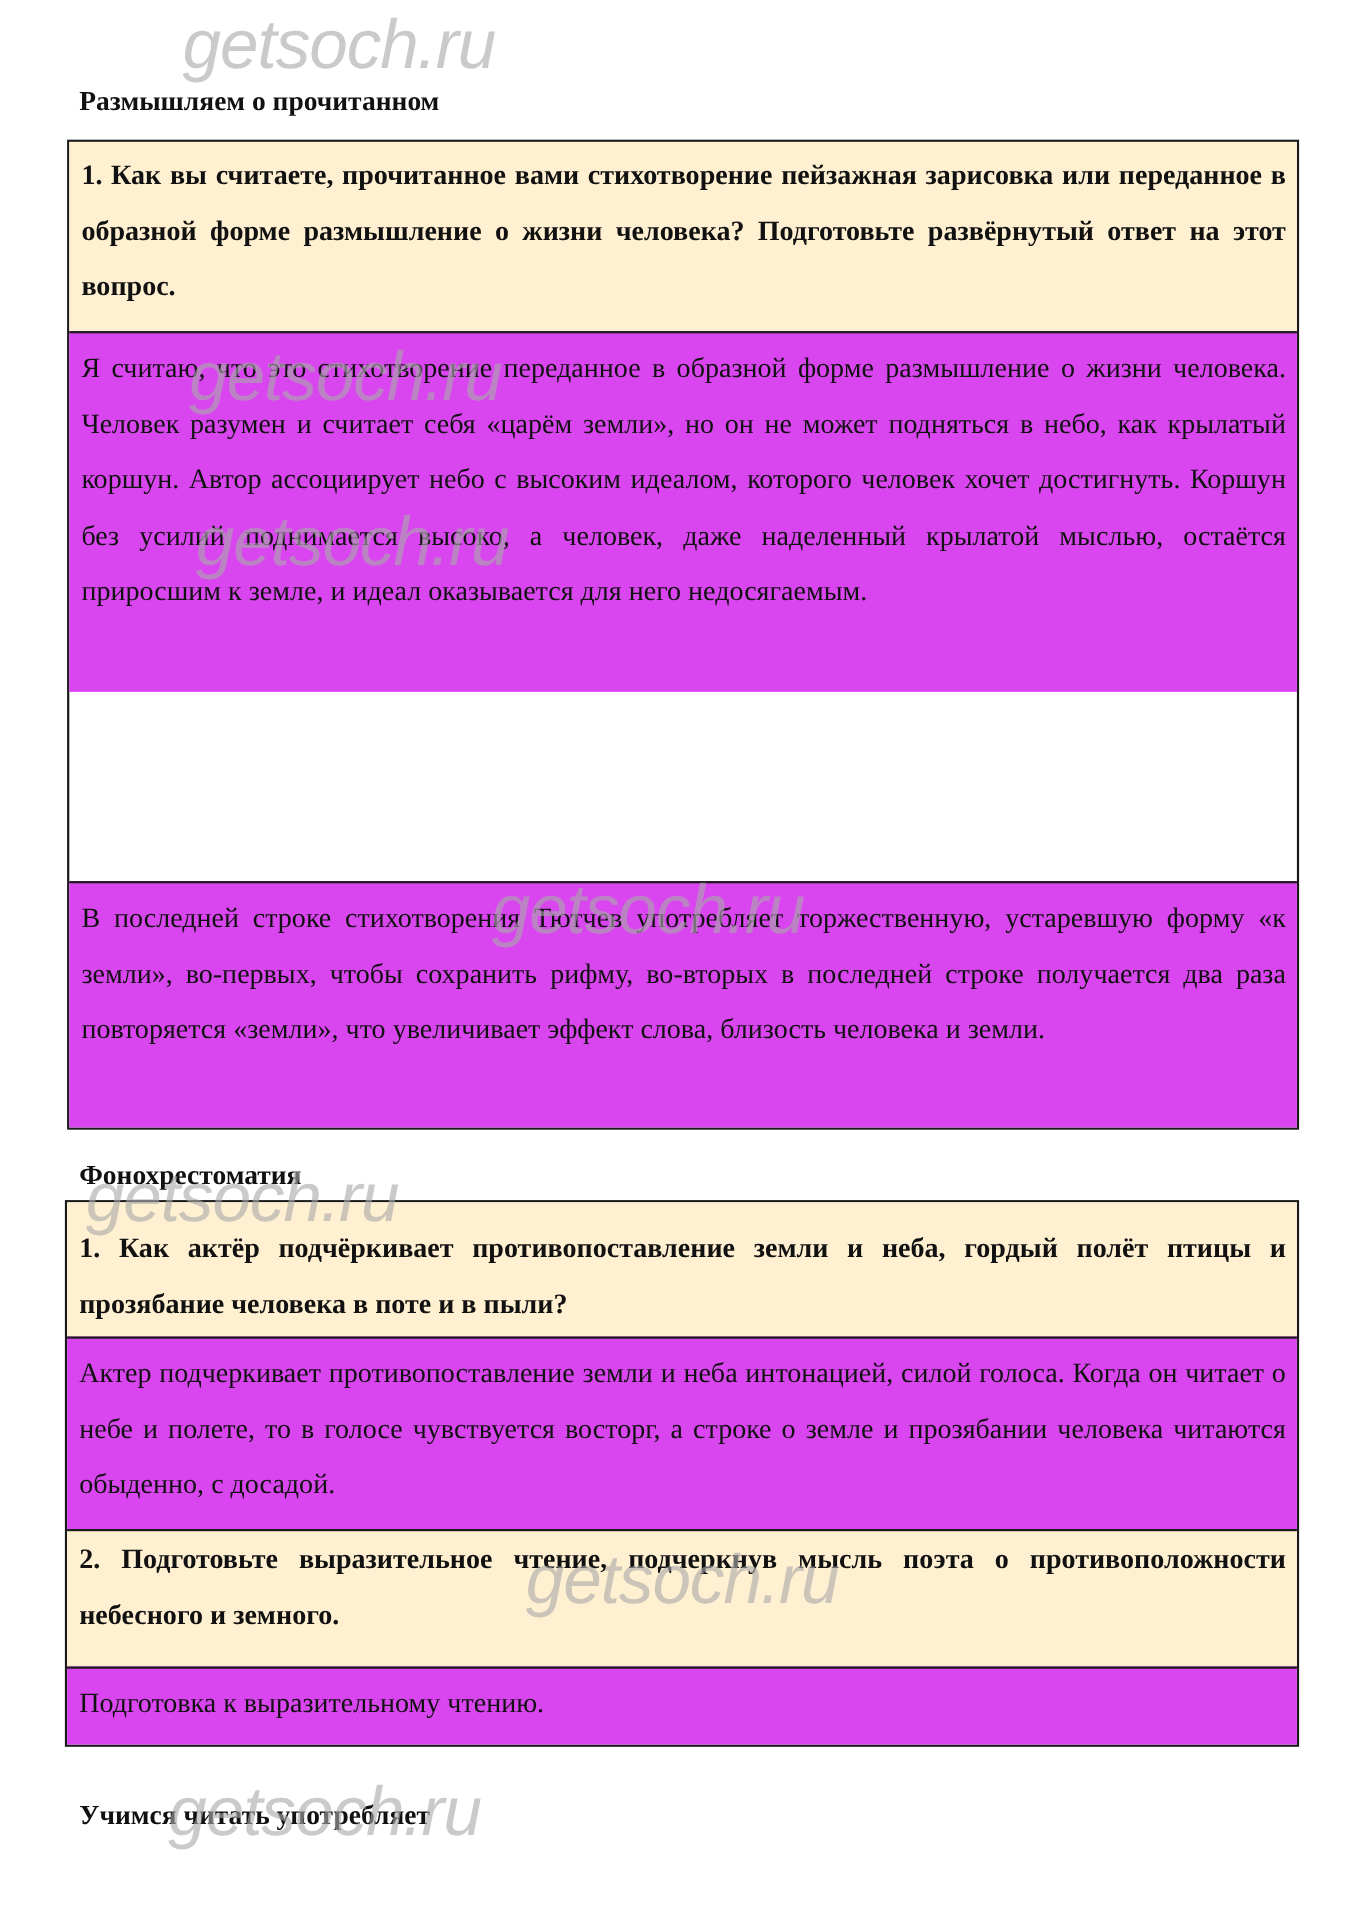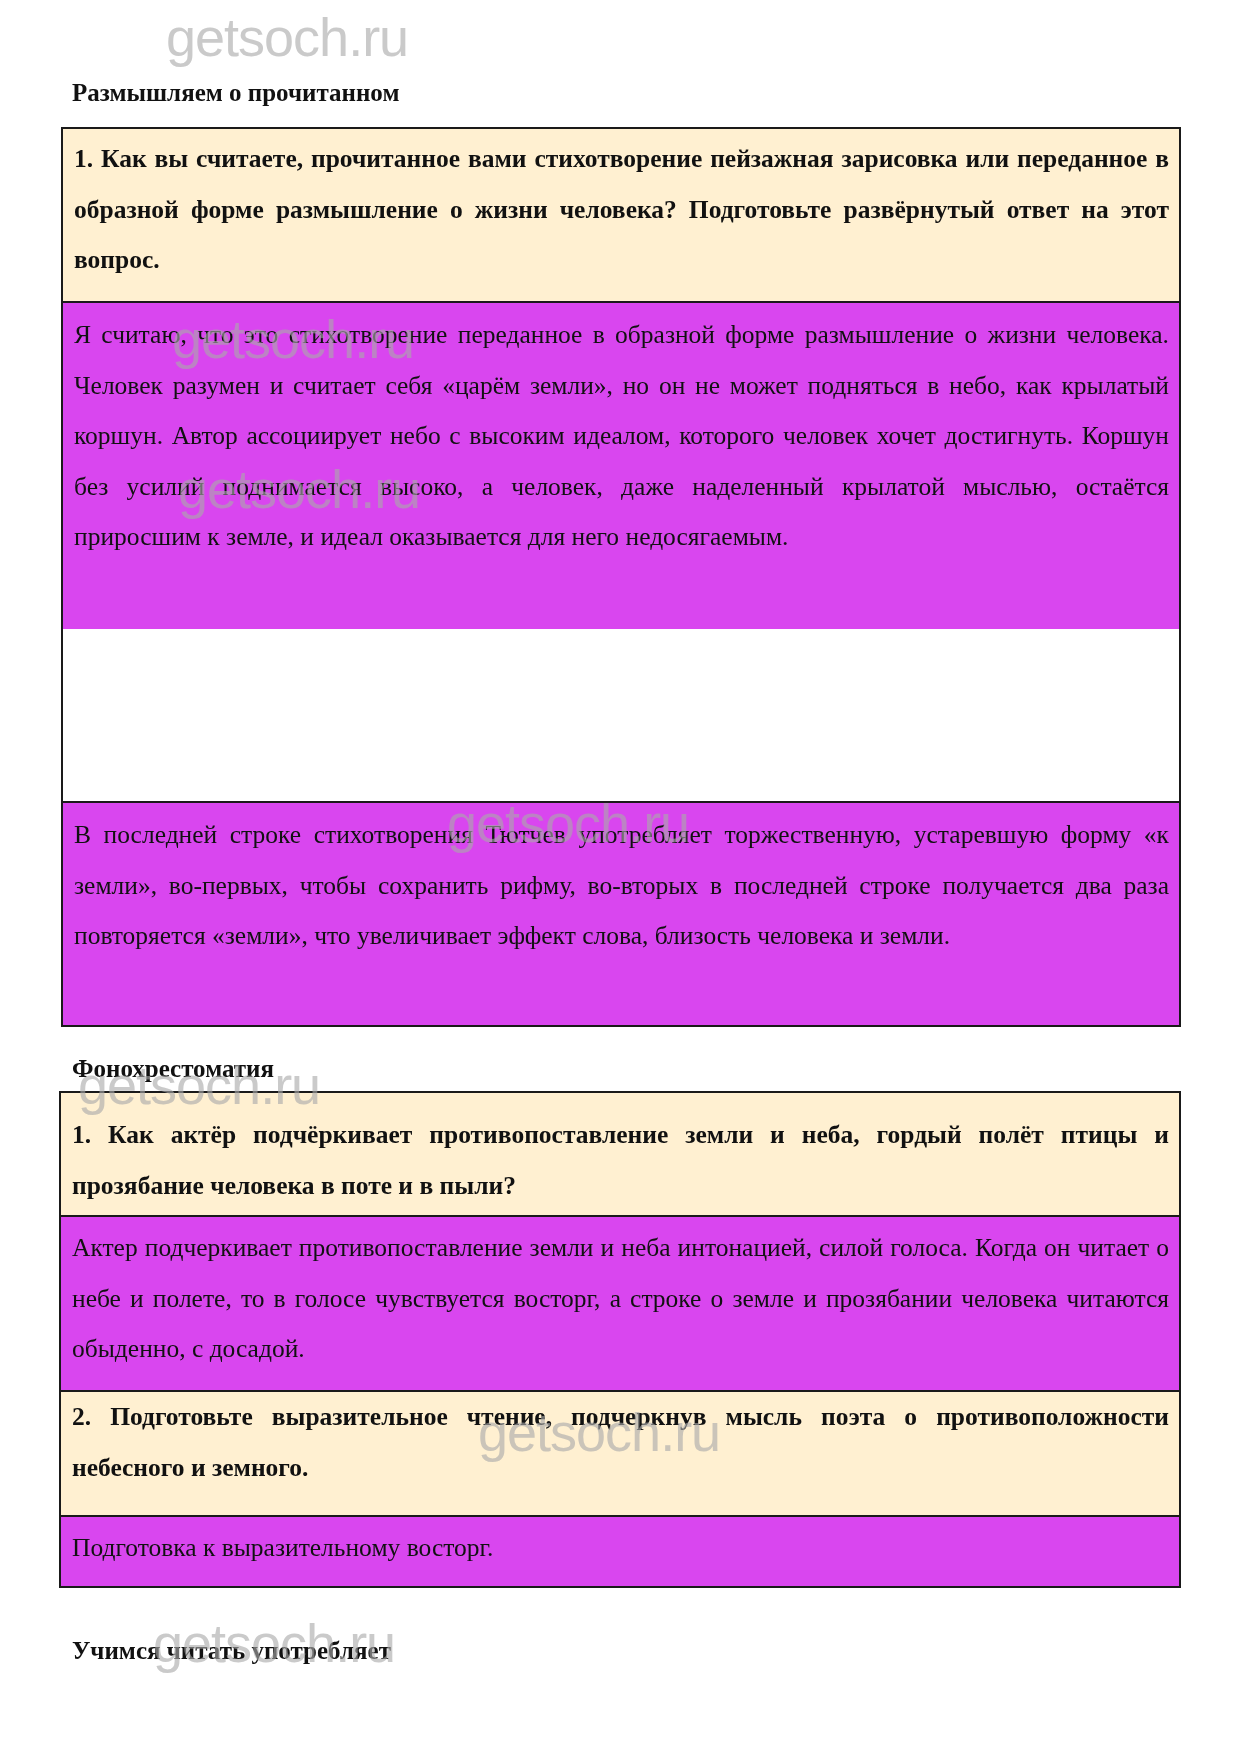--- a/index.html
+++ b/index.html
@@ -6,22 +6,22 @@
   body { width: 1242px; height: 1755px; position: relative; overflow: hidden;
          font-family: "Liberation Serif", "DejaVu Serif", serif; color: #111; }
   .heading { position: absolute; left: 72px; font-weight: bold; font-size: 25px; line-height: 30px; margin: 0; z-index: 2; }
   .tbl { position: absolute; border: 2px solid #1a1a1a; box-sizing: border-box; z-index: 1; }
   .row { position: absolute; left: 0; right: 0; box-sizing: border-box; padding: 0 10px 0 11px; }
   .row + .row { border-top: 2px solid #1a1a1a; }
   .q { background: #fff0d1; font-weight: bold; }
   .a { background: #d946ef; }
   .txt { margin: 0; font-size: 25.5px; line-height: 50.5px; text-align: justify; text-align-last: left; }
   .q .txt { font-size: 25.5px; }
-  .wm { position: absolute; font-family: "Liberation Sans", "DejaVu Sans", sans-serif; font-size: 54px;
-        color: rgba(170,170,170,0.62); z-index: 5; letter-spacing: -1px; line-height: 1; pointer-events: none; }
+  .wm { position: absolute; font-family: "Liberation Sans", "DejaVu Sans", sans-serif; font-size: 63px;
+        color: rgba(170,170,170,0.62); z-index: 5; letter-spacing: -1px; line-height: 1; pointer-events: none; font-style: italic; }
 </style>
 </head>
 <body>
 
 <div class="wm" style="left:166px; top:10px;">getsoch.ru</div>
 <div class="wm" style="left:172px; top:312px;">getsoch.ru</div>
 <div class="wm" style="left:178px; top:462px;">getsoch.ru</div>
 <div class="wm" style="left:447px; top:796px;">getsoch.ru</div>
 <div class="wm" style="left:78px; top:1058px;">getsoch.ru</div>
 <div class="wm" style="left:478px; top:1405px;">getsoch.ru</div>
@@ -47,17 +47,17 @@
   <div class="row q" style="top:0; height:122px; padding-top:17px;">
     <p class="txt">1. Как актёр подчёркивает противопоставление земли и неба, гордый полёт птицы и прозябание человека в поте и в пыли?</p>
   </div>
   <div class="row a" style="top:122px; height:176px; padding-top:6px;">
     <p class="txt">Актер подчеркивает противопоставление земли и неба интонацией, силой голоса. Когда он читает о небе и полете, то в голосе чувствуется восторг, а строке о земле и прозябании человека читаются обыденно, с досадой.</p>
   </div>
   <div class="row q" style="top:297px; height:157px; padding-top:0;">
     <p class="txt" style="text-align-last:left;">2. Подготовьте выразительное чтение, подчеркнув мысль поэта о противоположности небесного и земного.</p>
   </div>
   <div class="row a" style="top:422px; height:71px; padding-top:6px;">
-    <p class="txt">Подготовка к выразительному восторг.</p>
+    <p class="txt">Подготовка к выразительному чтению.</p>
   </div>
 </div>
 
 <h2 class="heading" style="top:1636px;">Учимся читать употребляет</h2>
 
 </body></html>

